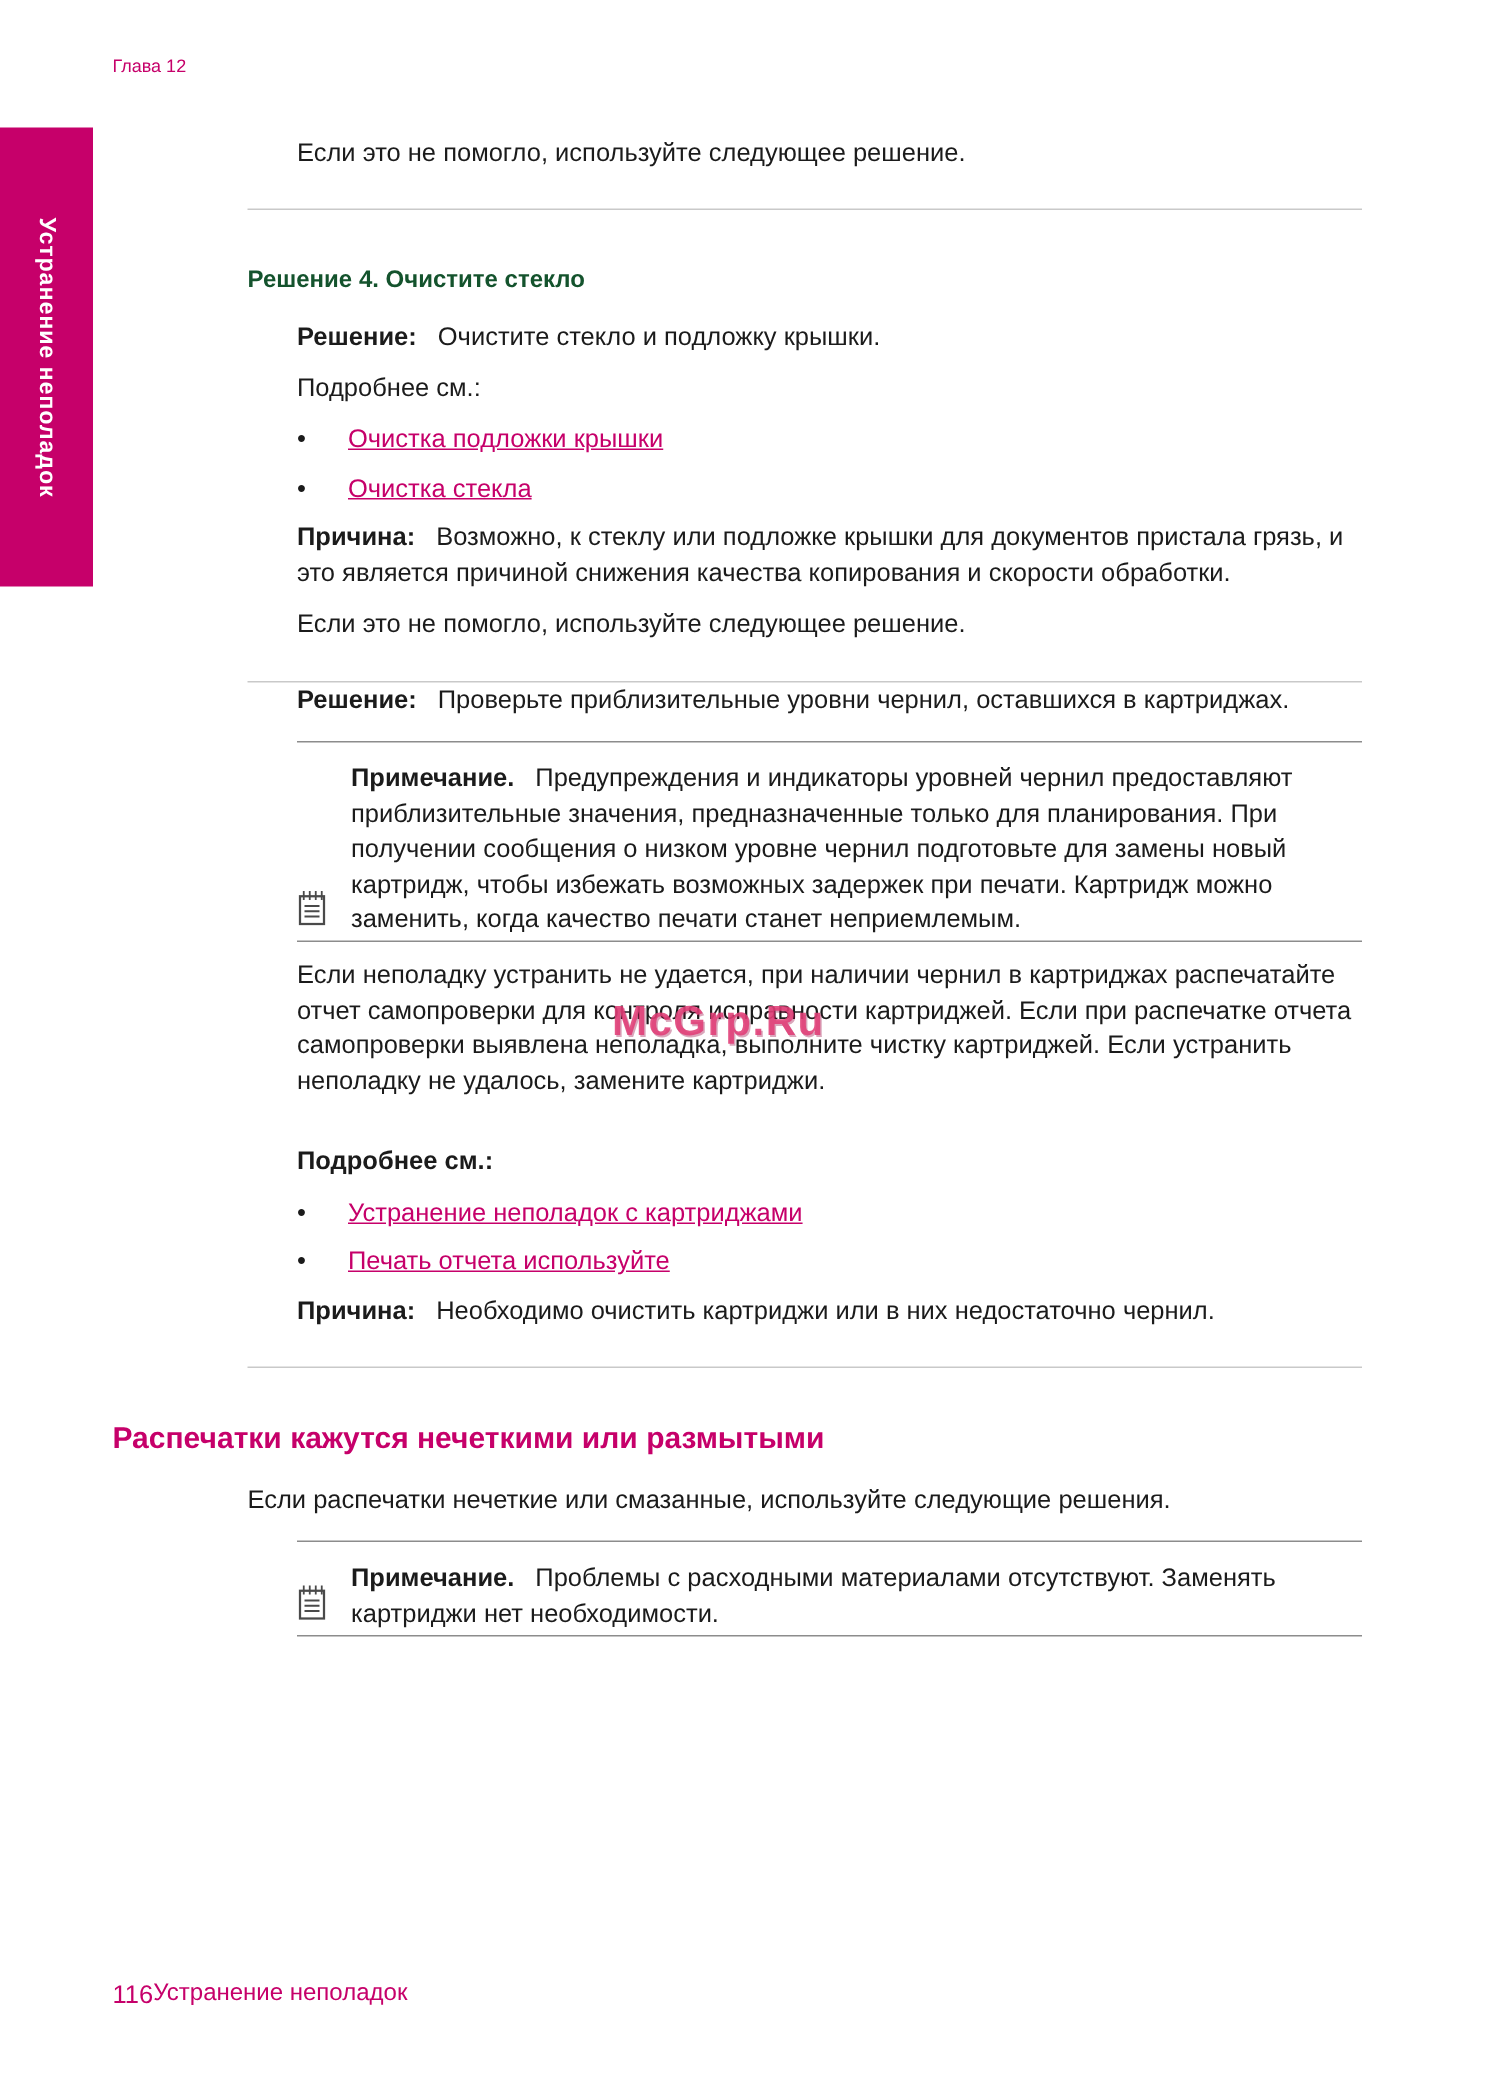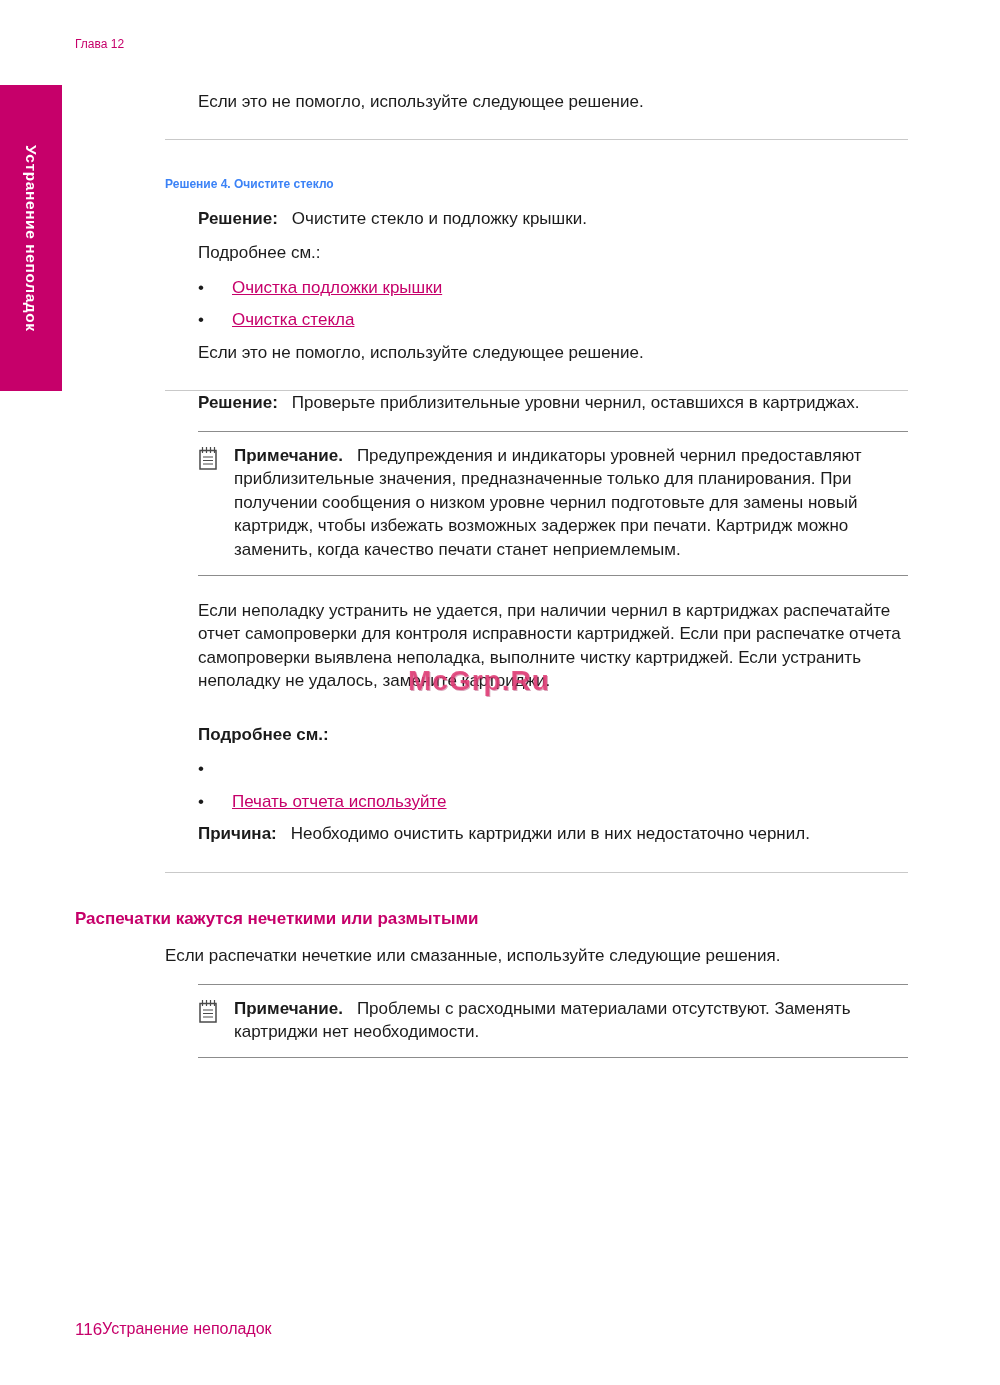--- a/index.html
+++ b/index.html
@@ -35,42 +35,43 @@
   .main { position: absolute; left: 75px; top: 70px; width: 833px; }
 
   .intro-top { margin: 20px 0 0 123px; }
 
   .rule {
     border: 0; border-top: 1px solid #c9c9c9;
     margin: 26px 0 0 90px;
   }
 
   .h2 {
-    color: #3b82f6; font-weight: bold; font-size: 12px;
+    color: #14532d; font-weight: bold; font-size: 16px;
     margin: 36px 0 14px 90px;
   }
   .h1 {
-    color: #c6006a; font-weight: bold; font-size: 17px;
+    color: #c6006a; font-weight: bold; font-size: 20px;
     margin: 34px 0 14px 0;
   }
 
   .p { margin: 0 0 11px 123px; }
   .label { font-weight: bold; margin-right: 14px; }
 
   .bullets { margin: 2px 0 6px 123px; }
   .bullet-row { display: flex; margin-bottom: 9px; }
   .bullet-glyph { width: 34px; flex: 0 0 34px; color: #1b1b1b; }
   a.doclink { color: #c6006a; text-decoration: underline; cursor: pointer; }
 
   .note {
-    margin: 16px 0 23px 123px;
+    margin: 16px 0 10px 123px;
     border-top: 1px solid #8c8c8c;
     border-bottom: 1px solid #8c8c8c;
-    padding: 12px 0 14px;
+    padding: 12px 0 3px;
     display: flex;
+    align-items: flex-end;
   }
   .note-icon-col { flex: 0 0 36px; padding-top: 2px; }
   .note-body { flex: 1; }
 
   .mt30 { margin-top: 30px; }
   .mt14 { }
 
   .footer {
     position: absolute; left: 75px; top: 1318px;
     display: flex; color: #c6006a;
@@ -115,20 +116,23 @@
     <div class="bullet-row">
       <span class="bullet-glyph">•</span>
       <a class="doclink">Очистка подложки крышки</a>
     </div>
     <div class="bullet-row">
       <span class="bullet-glyph">•</span>
       <a class="doclink">Очистка стекла</a>
     </div>
   </div>
 
+  <p class="p">
+    <span class="label">Причина:</span><span>Возможно, к стеклу или подложке крышки для документов пристала грязь, и это является причиной снижения качества копирования и скорости обработки.</span>
+  </p>
 
   <p class="p">Если это не помогло, используйте следующее решение.</p>
 
   <hr class="rule">
 
 
   <p class="p">
     <span class="label">Решение:</span><span>Проверьте приблизительные уровни чернил, оставшихся в картриджах.</span>
   </p>
 
@@ -147,20 +151,21 @@
 
   <p class="p">Если неполадку устранить не удается, при наличии чернил в картриджах распечатайте отчет самопроверки для контроля исправности картриджей. Если при распечатке отчета самопроверки выявлена неполадка, выполните чистку картриджей. Если устранить неполадку не удалось, замените картриджи.</p>
 
   <p class="p mt30">
     <span class="label">Подробнее см.:</span>
   </p>
 
   <div class="bullets">
     <div class="bullet-row">
       <span class="bullet-glyph">•</span>
+      <a class="doclink">Устранение неполадок с картриджами</a>
     </div>
     <div class="bullet-row">
       <span class="bullet-glyph">•</span>
       <a class="doclink">Печать отчета используйте</a>
     </div>
   </div>
 
   <p class="p mt14">
     <span class="label">Причина:</span><span>Необходимо очистить картриджи или в них недостаточно чернил.</span>
   </p>

